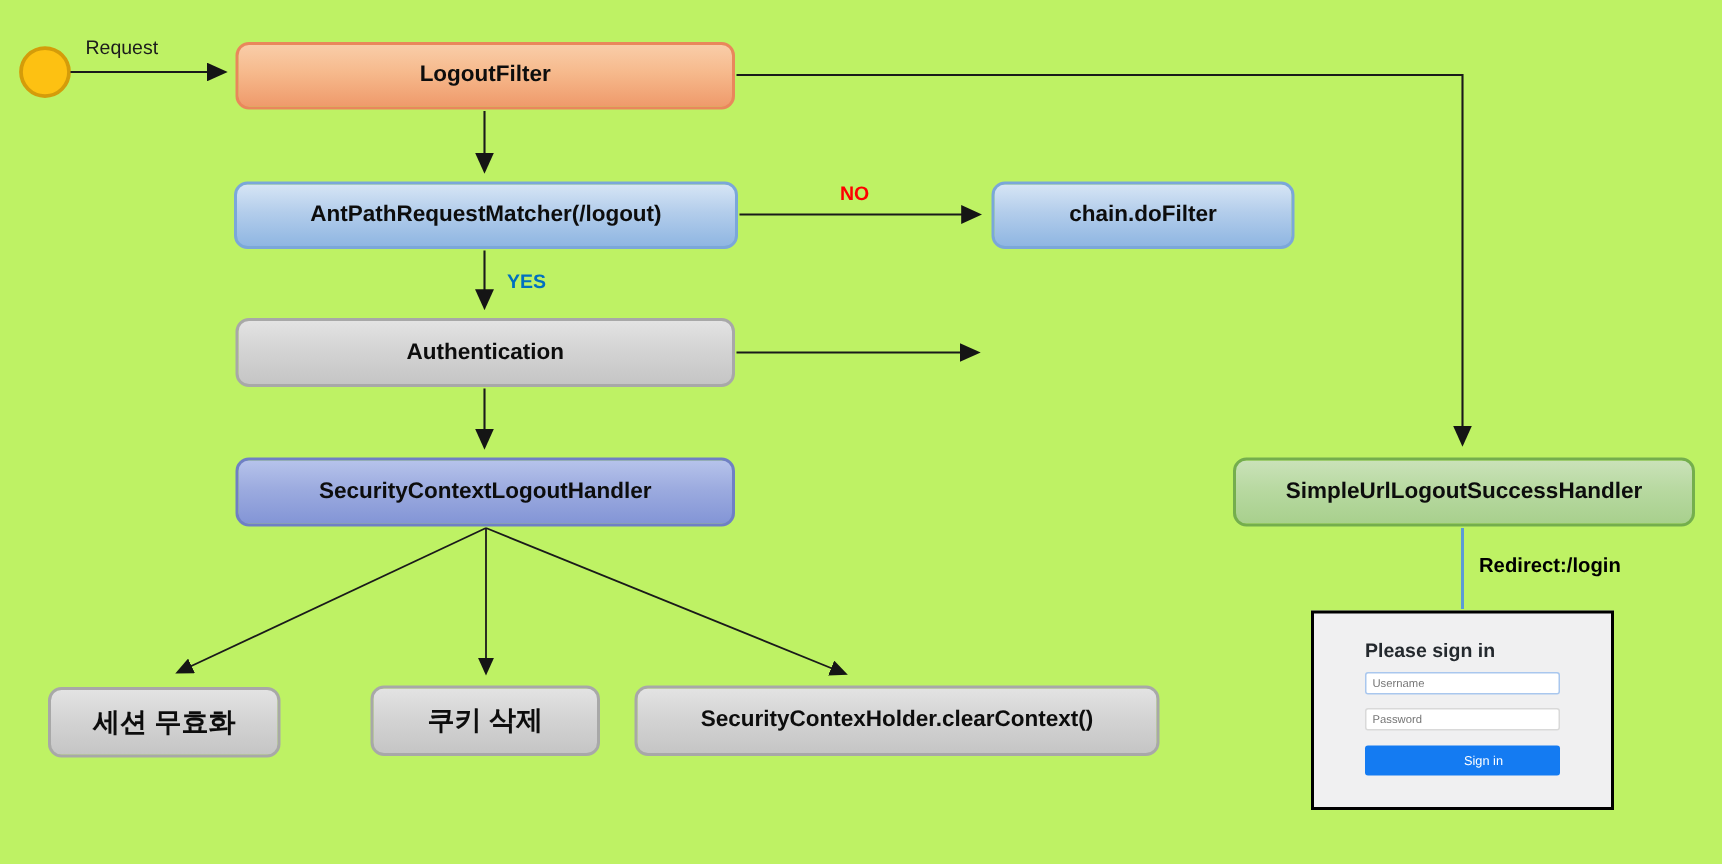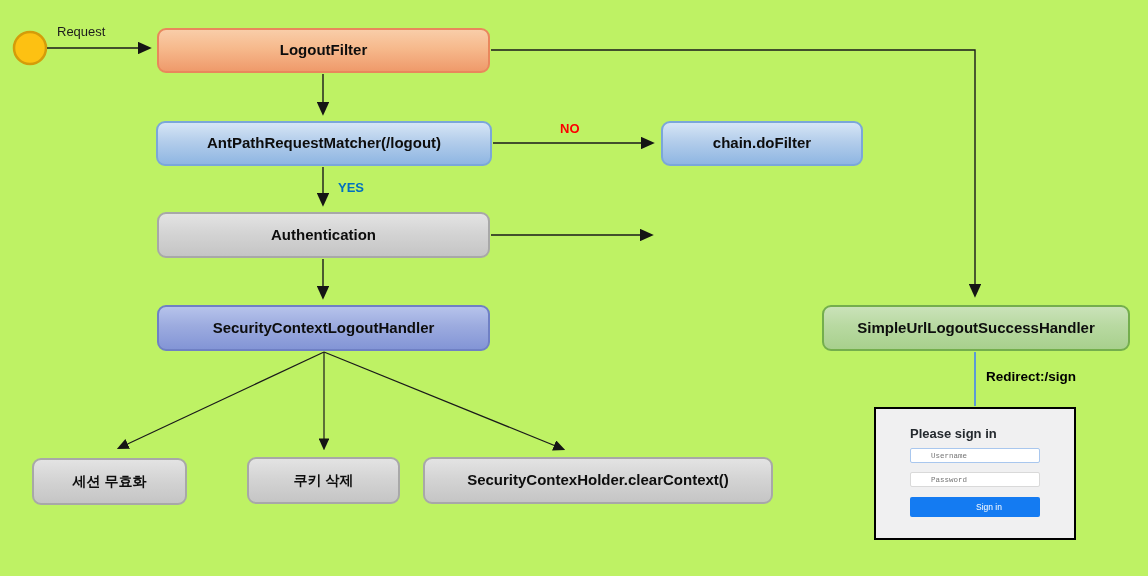--- a/index.html
+++ b/index.html
@@ -12,34 +12,34 @@
   .orange{background:linear-gradient(to bottom,#f9cda8 0%,#f6b98c 45%,#ef9a6b 100%);
           border:2px solid #e9875c;}
   .blue{background:linear-gradient(to bottom,#d6e5f5 0%,#b3cdeb 45%,#8fb6e2 100%);
         border:2px solid #7ba7d9;}
   .gray{background:linear-gradient(to bottom,#e3e3e3 0%,#d4d4d4 45%,#c5c5c5 100%);
         border:2px solid #a8a8a8;}
   .peri{background:linear-gradient(to bottom,#b6c3eb 0%,#9cabdf 45%,#8395d6 100%);
         border:2px solid #6f80c4;}
   .green{background:linear-gradient(to bottom,#cae2b9 0%,#b8d9a1 45%,#a8d08d 100%);
          border:2px solid #74ae4d;}
-  .kr{font-size:14px;}
+  .kr{font-size:18px;}
   .edge-label{position:absolute;font-weight:bold;font-size:13px;}
   #lbl-request{position:absolute;left:57px;top:24px;font-size:13px;color:#1c1c1c;}
   #lbl-no{left:560px;top:121px;color:#fe0000;}
   #lbl-yes{left:338px;top:180px;color:#0070c0;}
   #lbl-redirect{left:986px;top:369px;color:#000;font-size:13.5px;}
   
   #login-panel{position:absolute;left:874px;top:407px;width:202px;height:133px;
                background:#f0f0f1;border:2px solid #000000;box-sizing:border-box;}
   #login-inner{position:absolute;left:34px;top:0;width:132px;}
   #login-title{margin-top:17px;font-size:13px;font-weight:bold;color:#24292e;}
   .fld{display:block;width:130px;height:15px;box-sizing:border-box;margin-top:7px;
-       border-radius:2px;font-size:7.5px;padding:0 20px;color:#555;background:#fff;
-       font-family:Liberation Mono, monospace;outline:none;}
+       border-radius:2px;font-size:7.5px;padding:0 4px;color:#555;background:#fff;
+       font-family:Liberation Sans, sans-serif;outline:none;}
   #username-field{border:1px solid #a9c7ee;}
   #password-field{border:1px solid #d9d9d9;margin-top:9px;}
   #signin-btn{display:block;width:130px;height:20px;margin-top:10px;border:none;
               border-radius:2px;background:#147bf2;color:#fff;font-size:8.5px;
               font-family:"Liberation Sans",sans-serif;cursor:pointer;padding-left:34px;}
 </style>
 </head>
 <body>
 
 <div id="stage">
@@ -60,21 +60,21 @@
     <path d="M324,352 L119,448" stroke="#1a1a1a" stroke-width="1.2" fill="none" marker-end="url(#arrow)"></path>
     <path d="M324,352 V448" stroke="#1a1a1a" stroke-width="1.2" fill="none" marker-end="url(#arrow)"></path>
     <path d="M324,352 L563,449" stroke="#1a1a1a" stroke-width="1.2" fill="none" marker-end="url(#arrow)"></path>
     <path d="M491,50 H975 V295" stroke="#1a1a1a" stroke-width="1.4" fill="none" marker-end="url(#arrow)"></path>
     <path d="M975,352 V406" stroke="#5b9bd5" stroke-width="2" fill="none"></path>
   </svg>
 
   <div id="lbl-request">Request</div>
   <div id="lbl-no" class="edge-label">NO</div>
   <div id="lbl-yes" class="edge-label">YES</div>
-  <div id="lbl-redirect" class="edge-label">Redirect:/sign</div>
+  <div id="lbl-redirect" class="edge-label">Redirect:/login</div>
 
   <div class="node orange" style="left:157px;top:28px;width:333px;height:45px;">LogoutFilter</div>
 
   <div class="node blue" style="left:156px;top:121px;width:336px;height:45px;">AntPathRequestMatcher(/logout)</div>
 
   <div class="node blue" style="left:661px;top:121px;width:202px;height:45px;">chain.doFilter</div>
 
   <div class="node gray" style="left:157px;top:212px;width:333px;height:46px;">Authentication</div>
 
 

